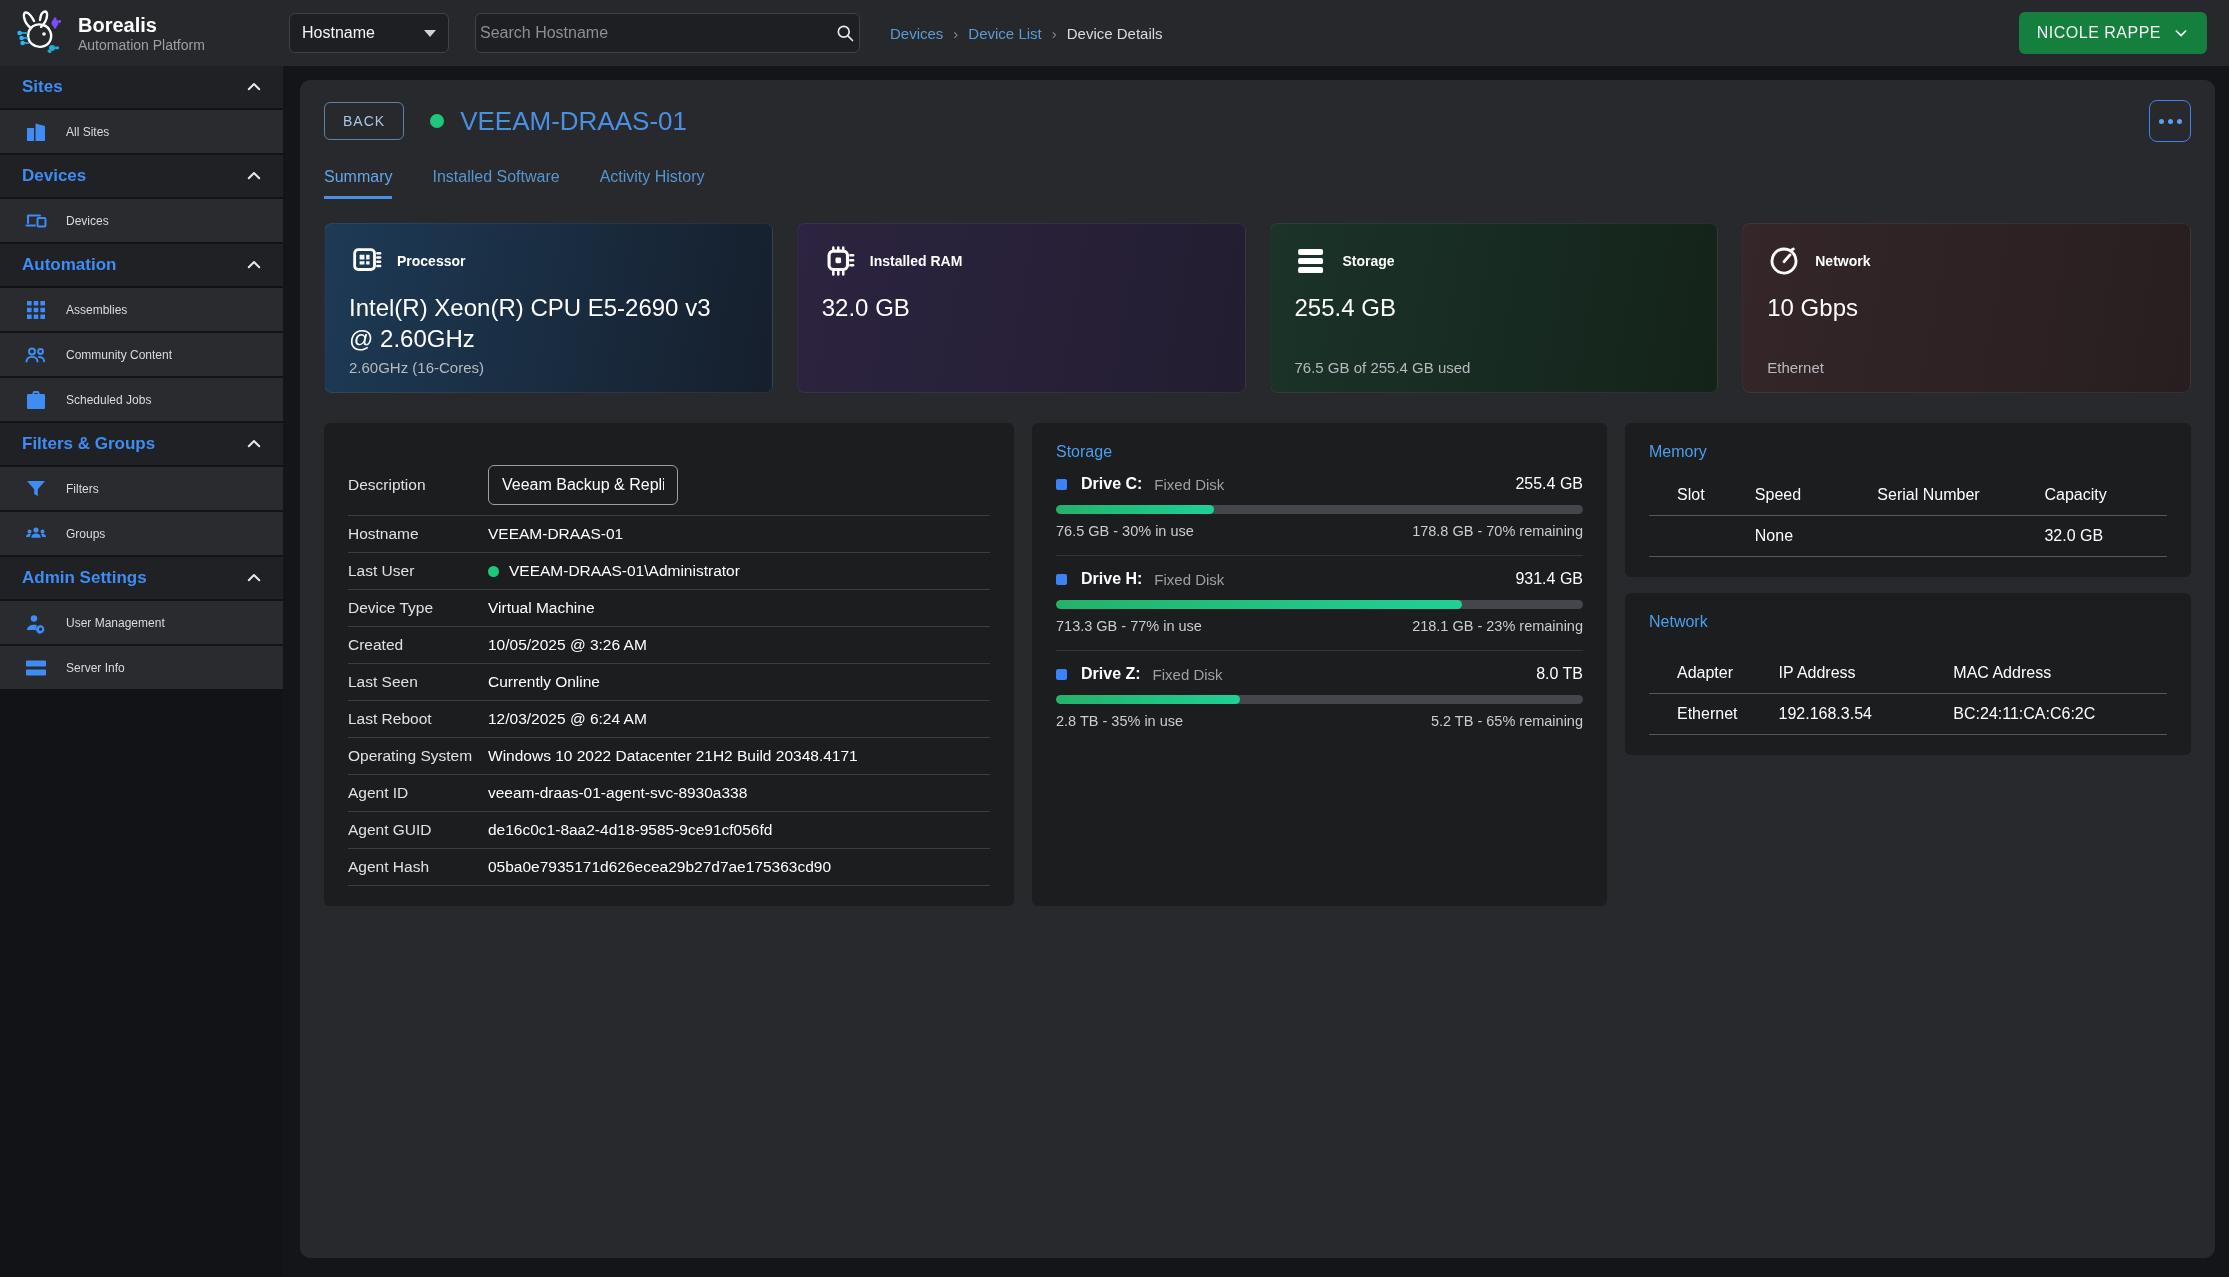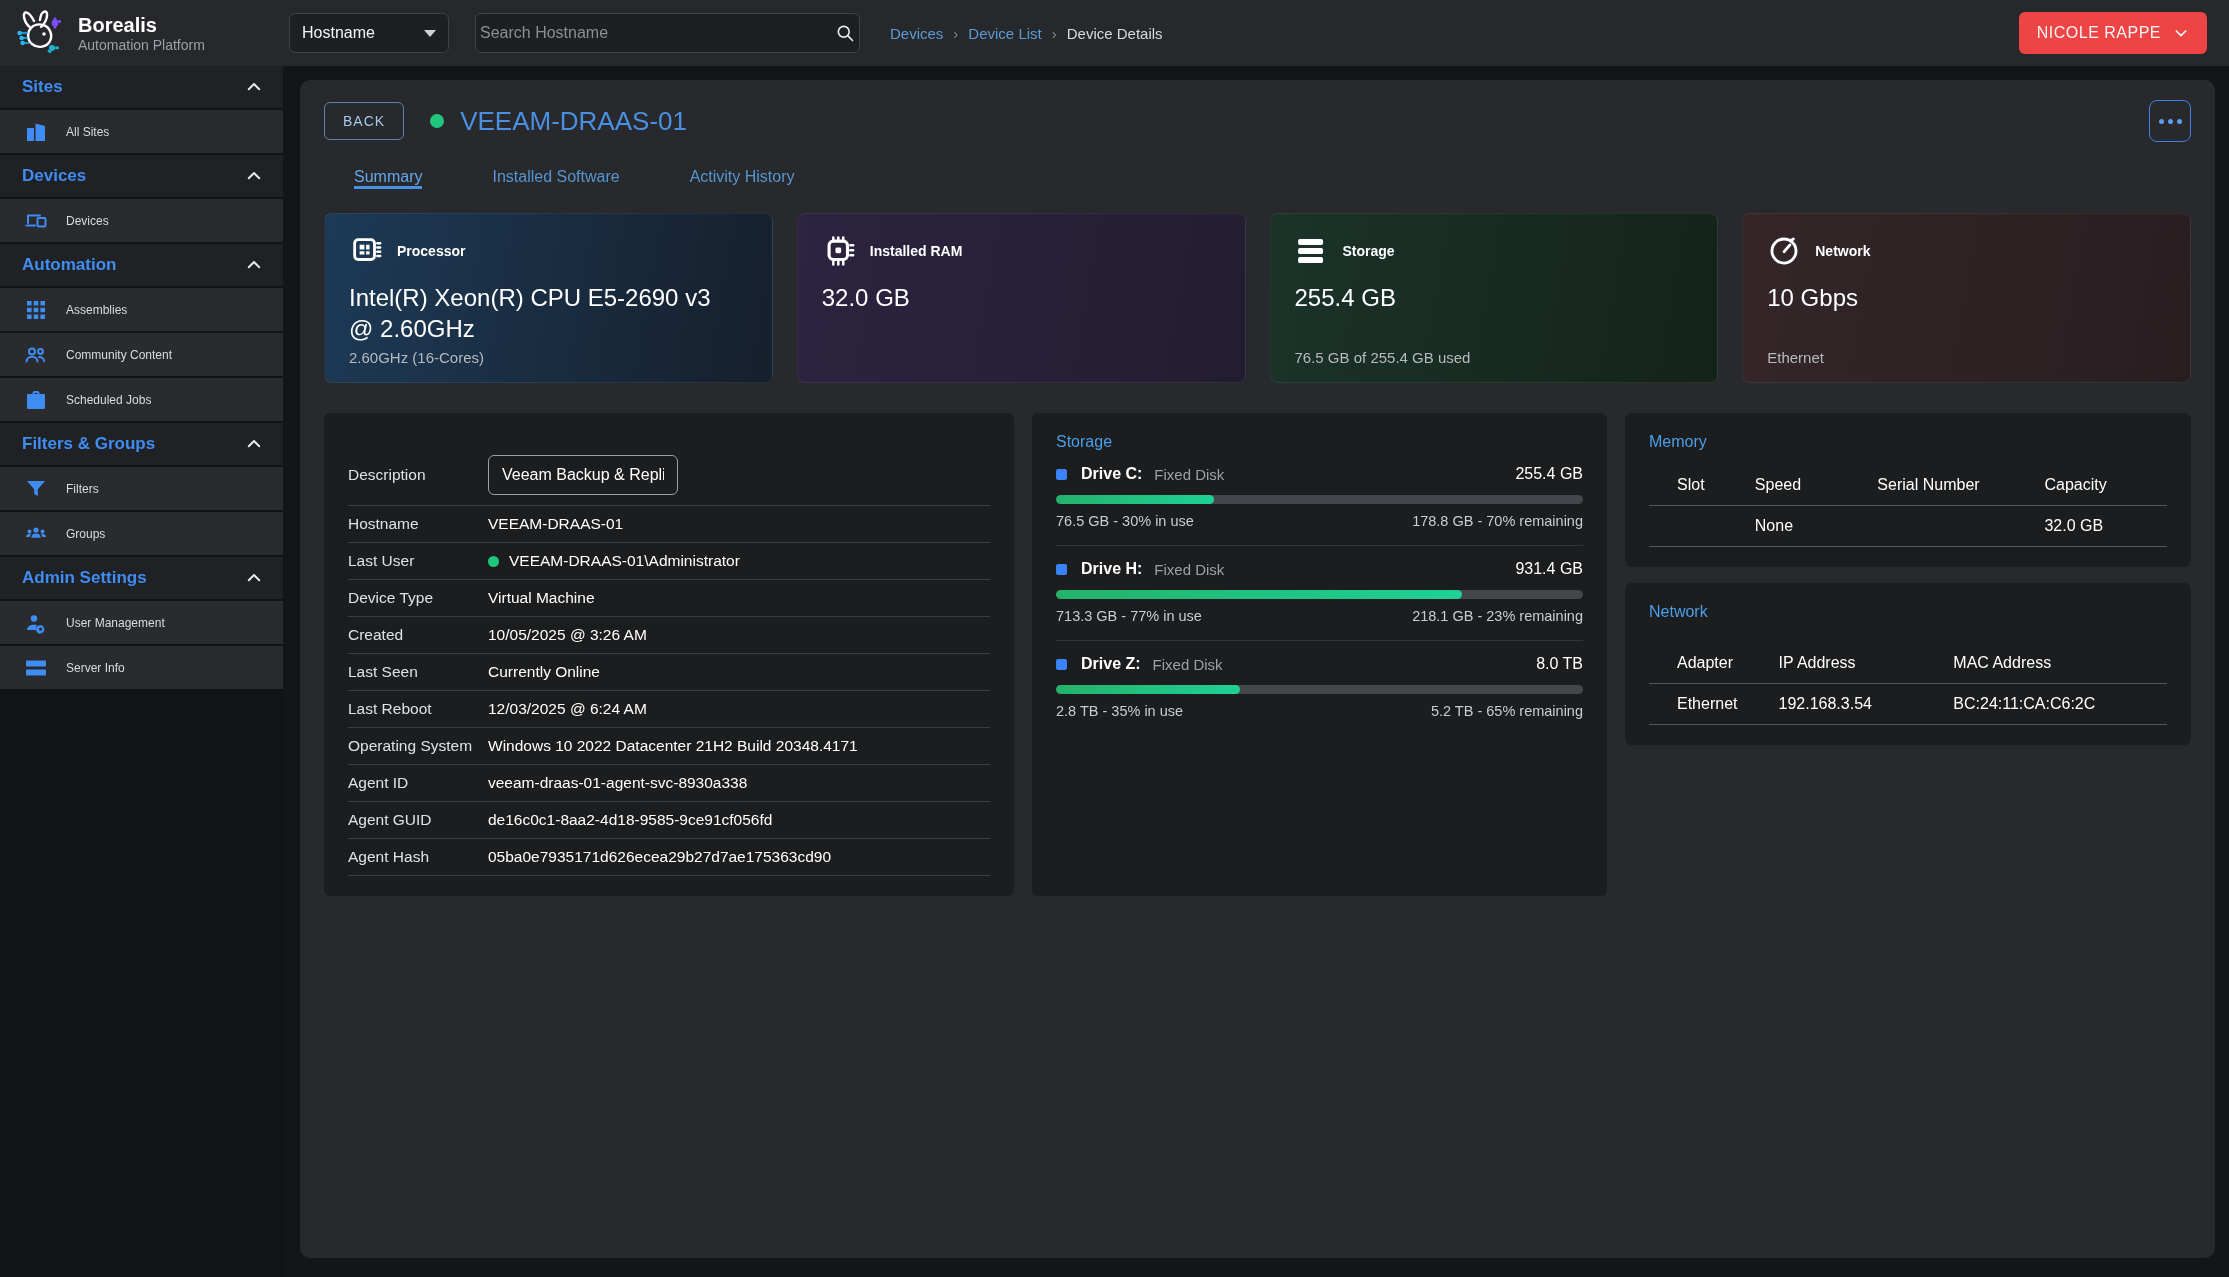--- a/index.html
+++ b/index.html
@@ -36,21 +36,21 @@
     flex:1; background:transparent; border:none; outline:none; color:#e8eaec;
     font-size:16px; font-family:"Liberation Sans", sans-serif;
   }
   .searchbox input::placeholder { color:#8a8f94; }
   .searchbox svg { width:20px; height:20px; stroke:#aeb3b8; }
   .breadcrumb { margin-left:30px; display:flex; align-items:center; gap:10px; font-size:15px; }
   .breadcrumb a { color:#5b9bd5; text-decoration:none; cursor:pointer; }
   .breadcrumb .sep { color:#85898e; font-size:15px; }
   .breadcrumb .current { color:#d7d9db; }
   .user-chip {
-    margin-left:auto; margin-right:22px; background:#ef4444; border:none; border-radius:6px;
+    margin-left:auto; margin-right:22px; background:#15803d; border:none; border-radius:6px;
     height:42px; padding:0 18px; display:flex; align-items:center; gap:12px;
     color:#f3f5f7; font-size:16px; letter-spacing:0.5px; cursor:pointer;
     font-family:"Liberation Sans", sans-serif;
   }
   .user-chip svg { width:16px; height:16px; stroke:#f3f5f7; }
 
   
   .body-row { flex:1; display:flex; min-height:0; }
 
   
@@ -86,21 +86,21 @@
   .status-dot { width:14px; height:14px; border-radius:50%; background:#1fc77d; margin:0 16px 0 26px; }
   .page-title { font-size:26px; color:#4a90e2; font-weight:normal; }
   .more-btn {
     margin-left:auto; width:42px; height:42px; background:transparent;
     border:1px solid #3f82e8; border-radius:8px; display:flex; align-items:center;
     justify-content:center; gap:4px; cursor:pointer;
   }
   .more-btn i { width:5px; height:5px; border-radius:50%; background:#5ba0f0; }
 
   .tabs { display:flex; gap:40px; margin-top:26px; }
-  .tab { font-size:16px; color:#5795d0; cursor:pointer; border-bottom:3px solid transparent;margin-left:30px; }
+  .tab { font-size:16px; color:#5795d0; padding-bottom:10px; cursor:pointer; border-bottom:3px solid transparent; }
   .tab.active { color:#64a6ea; border-bottom-color:#4a90e2; }
 
   
   .cards { display:flex; gap:24px; margin-top:24px; }
   .card { flex:1; height:170px; border-radius:8px; padding:20px 24px; position:relative; border:1px solid rgba(255,255,255,0.07); }
   .card.cpu     { background:linear-gradient(100deg,#1d3a56 0%,#161f2c 100%); }
   .card.ram     { background:linear-gradient(100deg,#2c2440 0%,#231d31 100%); }
   .card.storage { background:linear-gradient(100deg,#1b3329 0%,#14231a 100%); }
   .card.network { background:linear-gradient(100deg,#342629 0%,#281e20 100%); }
   .card-head { display:flex; align-items:center; gap:14px; }

